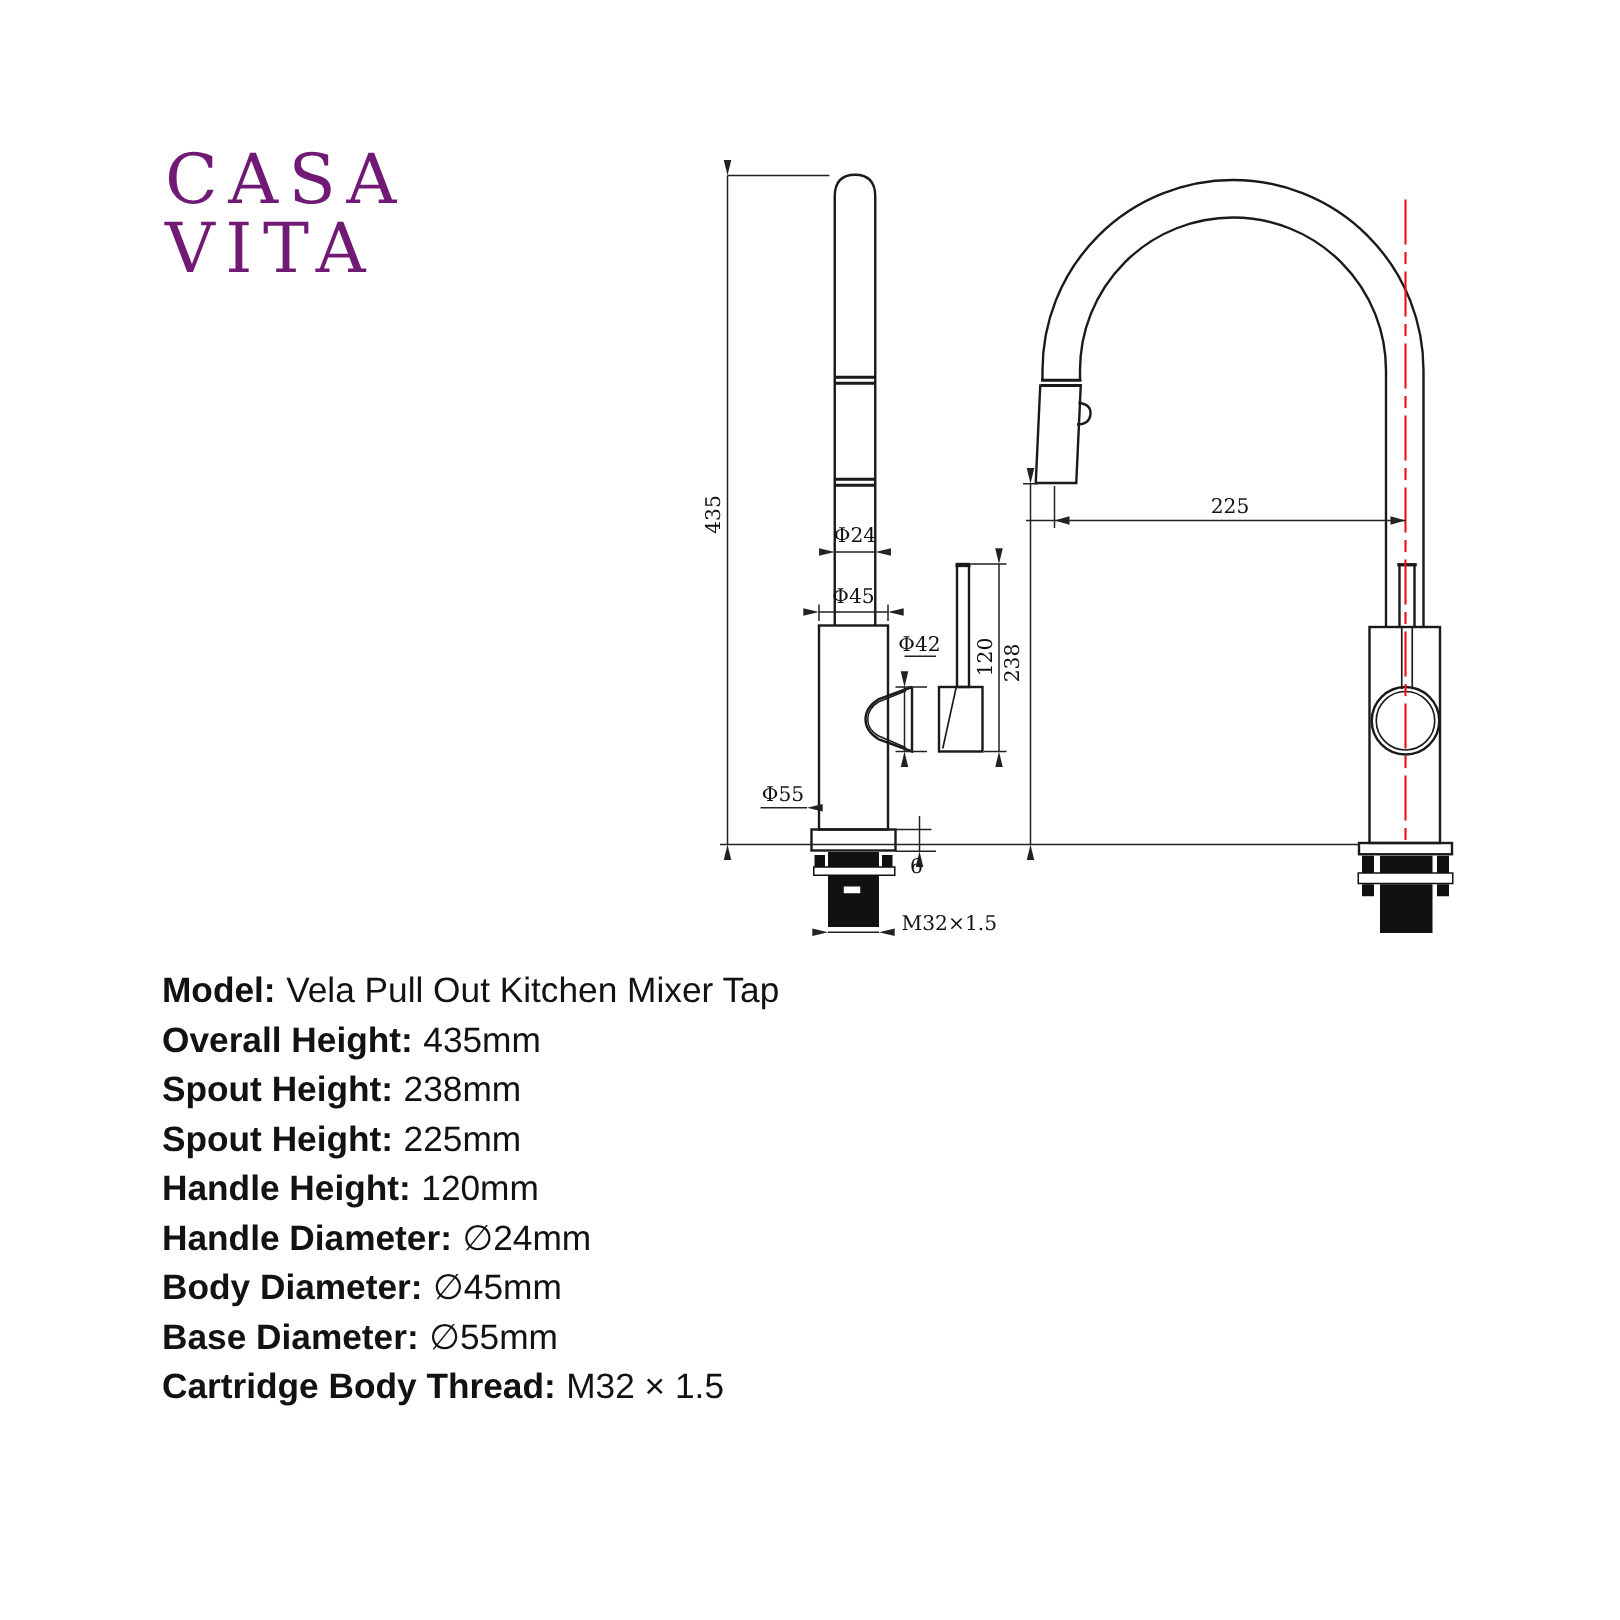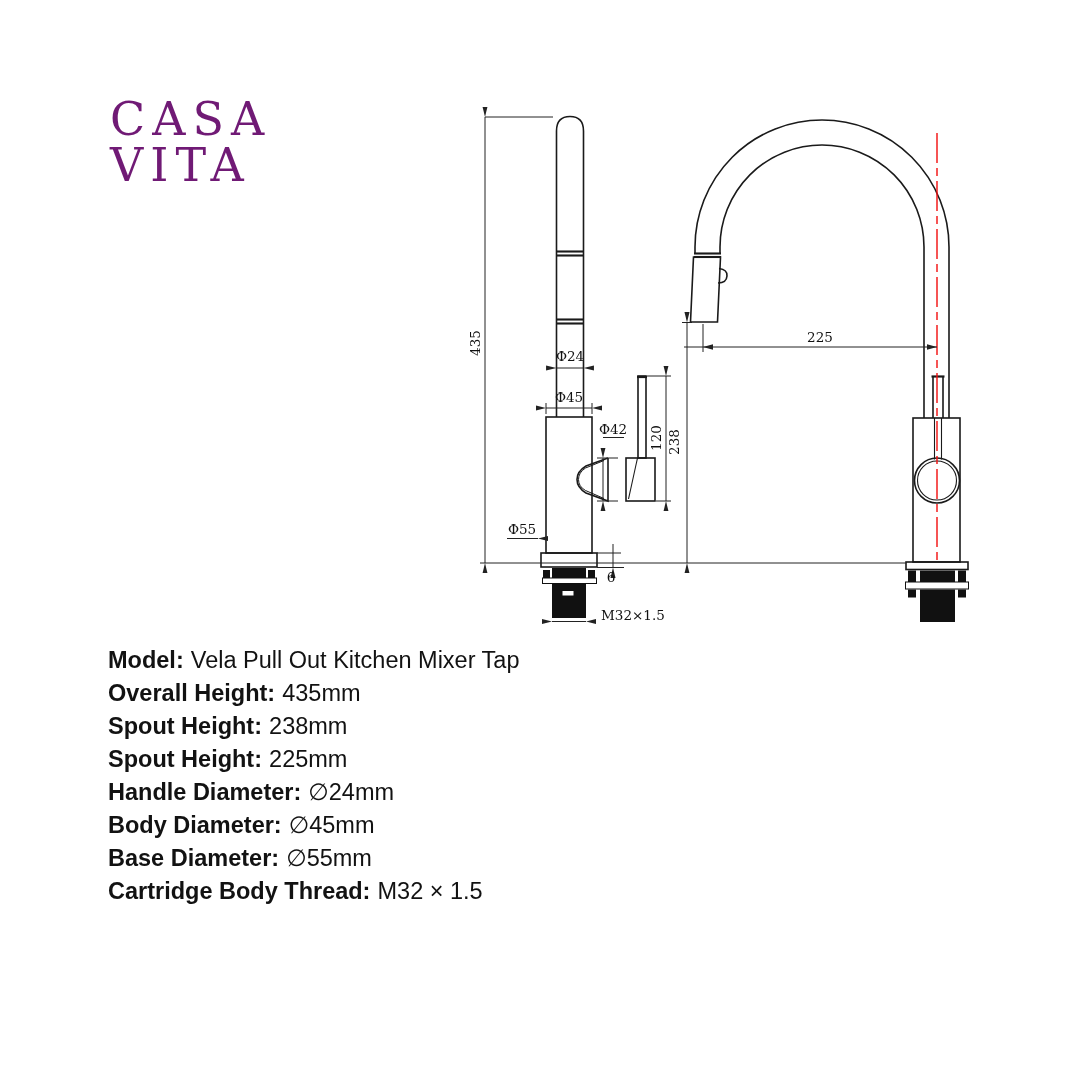--- a/index.html
+++ b/index.html
@@ -152,19 +152,20 @@
       <text class="dimtext" x="601" y="620" text-anchor="start">M32×1.5</text>
       <text class="dimtext" x="820" y="342" text-anchor="middle">225</text>
     </g>
   </svg>
 
   <div class="specs">
     <div class="row"><span class="lbl">Model:</span><span>Vela Pull Out Kitchen Mixer Tap</span></div>
     <div class="row"><span class="lbl">Overall Height:</span><span>435mm</span></div>
     <div class="row"><span class="lbl">Spout Height:</span><span>238mm</span></div>
     <div class="row"><span class="lbl">Spout Height:</span><span>225mm</span></div>
+    <div class="row"><span class="lbl">Handle Height:</span><span>120mm</span></div>
     <div class="row"><span class="lbl">Handle Diameter:</span><span>∅24mm</span></div>
     <div class="row"><span class="lbl">Body Diameter:</span><span>∅45mm</span></div>
     <div class="row"><span class="lbl">Base Diameter:</span><span>∅55mm</span></div>
     <div class="row"><span class="lbl">Cartridge Body Thread:</span><span>M32 × 1.5</span></div>
   </div>
 
 </div>
 
 </body></html>

